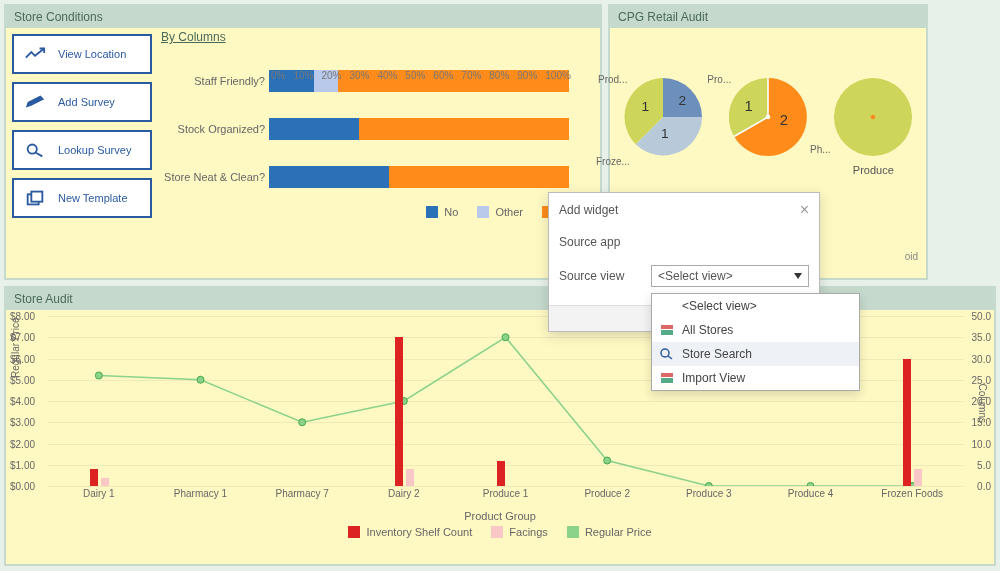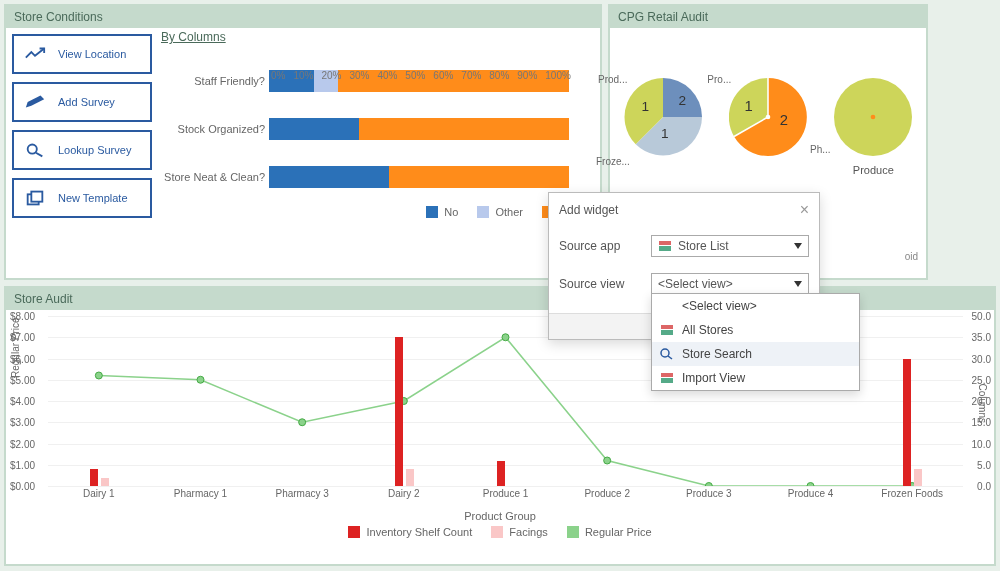--- a/index.html
+++ b/index.html
@@ -6,21 +6,21 @@
   body {
     font-family: Arial, sans-serif;
     font-size: 11px;
     background: #e8f0ea;
     width: 1000px;
     height: 571px;
     overflow: hidden;
     color: #555;
     position: relative;
   }
-  .panel { background: #ffffff; border: 2px solid #c5dacc; position: absolute; }
+  .panel { background: #fef9c3; border: 2px solid #c5dacc; position: absolute; }
   .panel-header {
     background: #c5dacc;
     color: #4a6a5a;
     font-weight: 500;
     padding: 4px 8px;
     font-size: 12px;
   }
 
   #conditions { left: 4px; top: 4px; width: 598px; height: 276px; }
   #audit    { left: 608px; top: 4px; width: 320px; height: 276px; }
@@ -286,21 +286,21 @@
       <div class="sa-bar" style="background: rgb(250, 199, 199); left: 52.8333px; height: 8.5px;"></div>
       <div class="sa-bar" style="background: rgb(221, 34, 34); left: 346.833px; height: 148.75px;"></div>
       <div class="sa-bar" style="background: rgb(250, 199, 199); left: 357.833px; height: 17px;"></div>
       <div class="sa-bar" style="background: rgb(221, 34, 34); left: 448.5px; height: 25.5px;"></div>
       <div class="sa-bar" style="background: rgb(221, 34, 34); left: 855.167px; height: 127.5px;"></div>
       <div class="sa-bar" style="background: rgb(250, 199, 199); left: 866.167px; height: 17px;"></div>
     </div>
   <div class="sa-cats" id="sa-cats">
       <div class="sa-cat">Dairy 1</div>
       <div class="sa-cat">Pharmacy 1</div>
-      <div class="sa-cat">Pharmacy 3</div>
+      <div class="sa-cat">Pharmacy 7</div>
       <div class="sa-cat">Dairy 2</div>
       <div class="sa-cat">Produce 1</div>
       <div class="sa-cat">Produce 2</div>
       <div class="sa-cat">Produce 3</div>
       <div class="sa-cat">Produce 4</div>
       <div class="sa-cat">Frozen Foods</div>
     </div>
   <div style="position:absolute; left:0; width:100%; top:218px;">
     <div class="sa-xtitle">Product Group</div>
     <div class="sa-legend">
@@ -320,30 +320,20 @@
   </div>
 </div>
 
 <div id="dialog">
   <div class="dlg-head">
     <span>Add widget</span>
     <span class="close">×</span>
   </div>
   <div class="dlg-row">
     <label>Source app</label>
-    <div class="dlg-select">
-      <svg class="dlg-icon">
-          <rect x="1" y="1" width="12" height="4" fill="#d66"></rect>
-          <rect x="1" y="6" width="12" height="5" fill="#5a8"></rect>
-        </svg>
-      <span>Store List</span>
-      <svg class="caret" width="8" height="6">
-          <path d="M0 0 L8 0 L4 6 Z" fill="#333"></path>
-        </svg>
-    </div>
   </div>
   <div class="dlg-row" style="padding-bottom:18px">
     <label>Source view</label>
     <div class="dlg-select">
       <span>&lt;Select view&gt;</span>
       <svg class="caret" width="8" height="6">
           <path d="M0 0 L8 0 L4 6 Z" fill="#333"></path>
         </svg>
     </div>
   </div>

